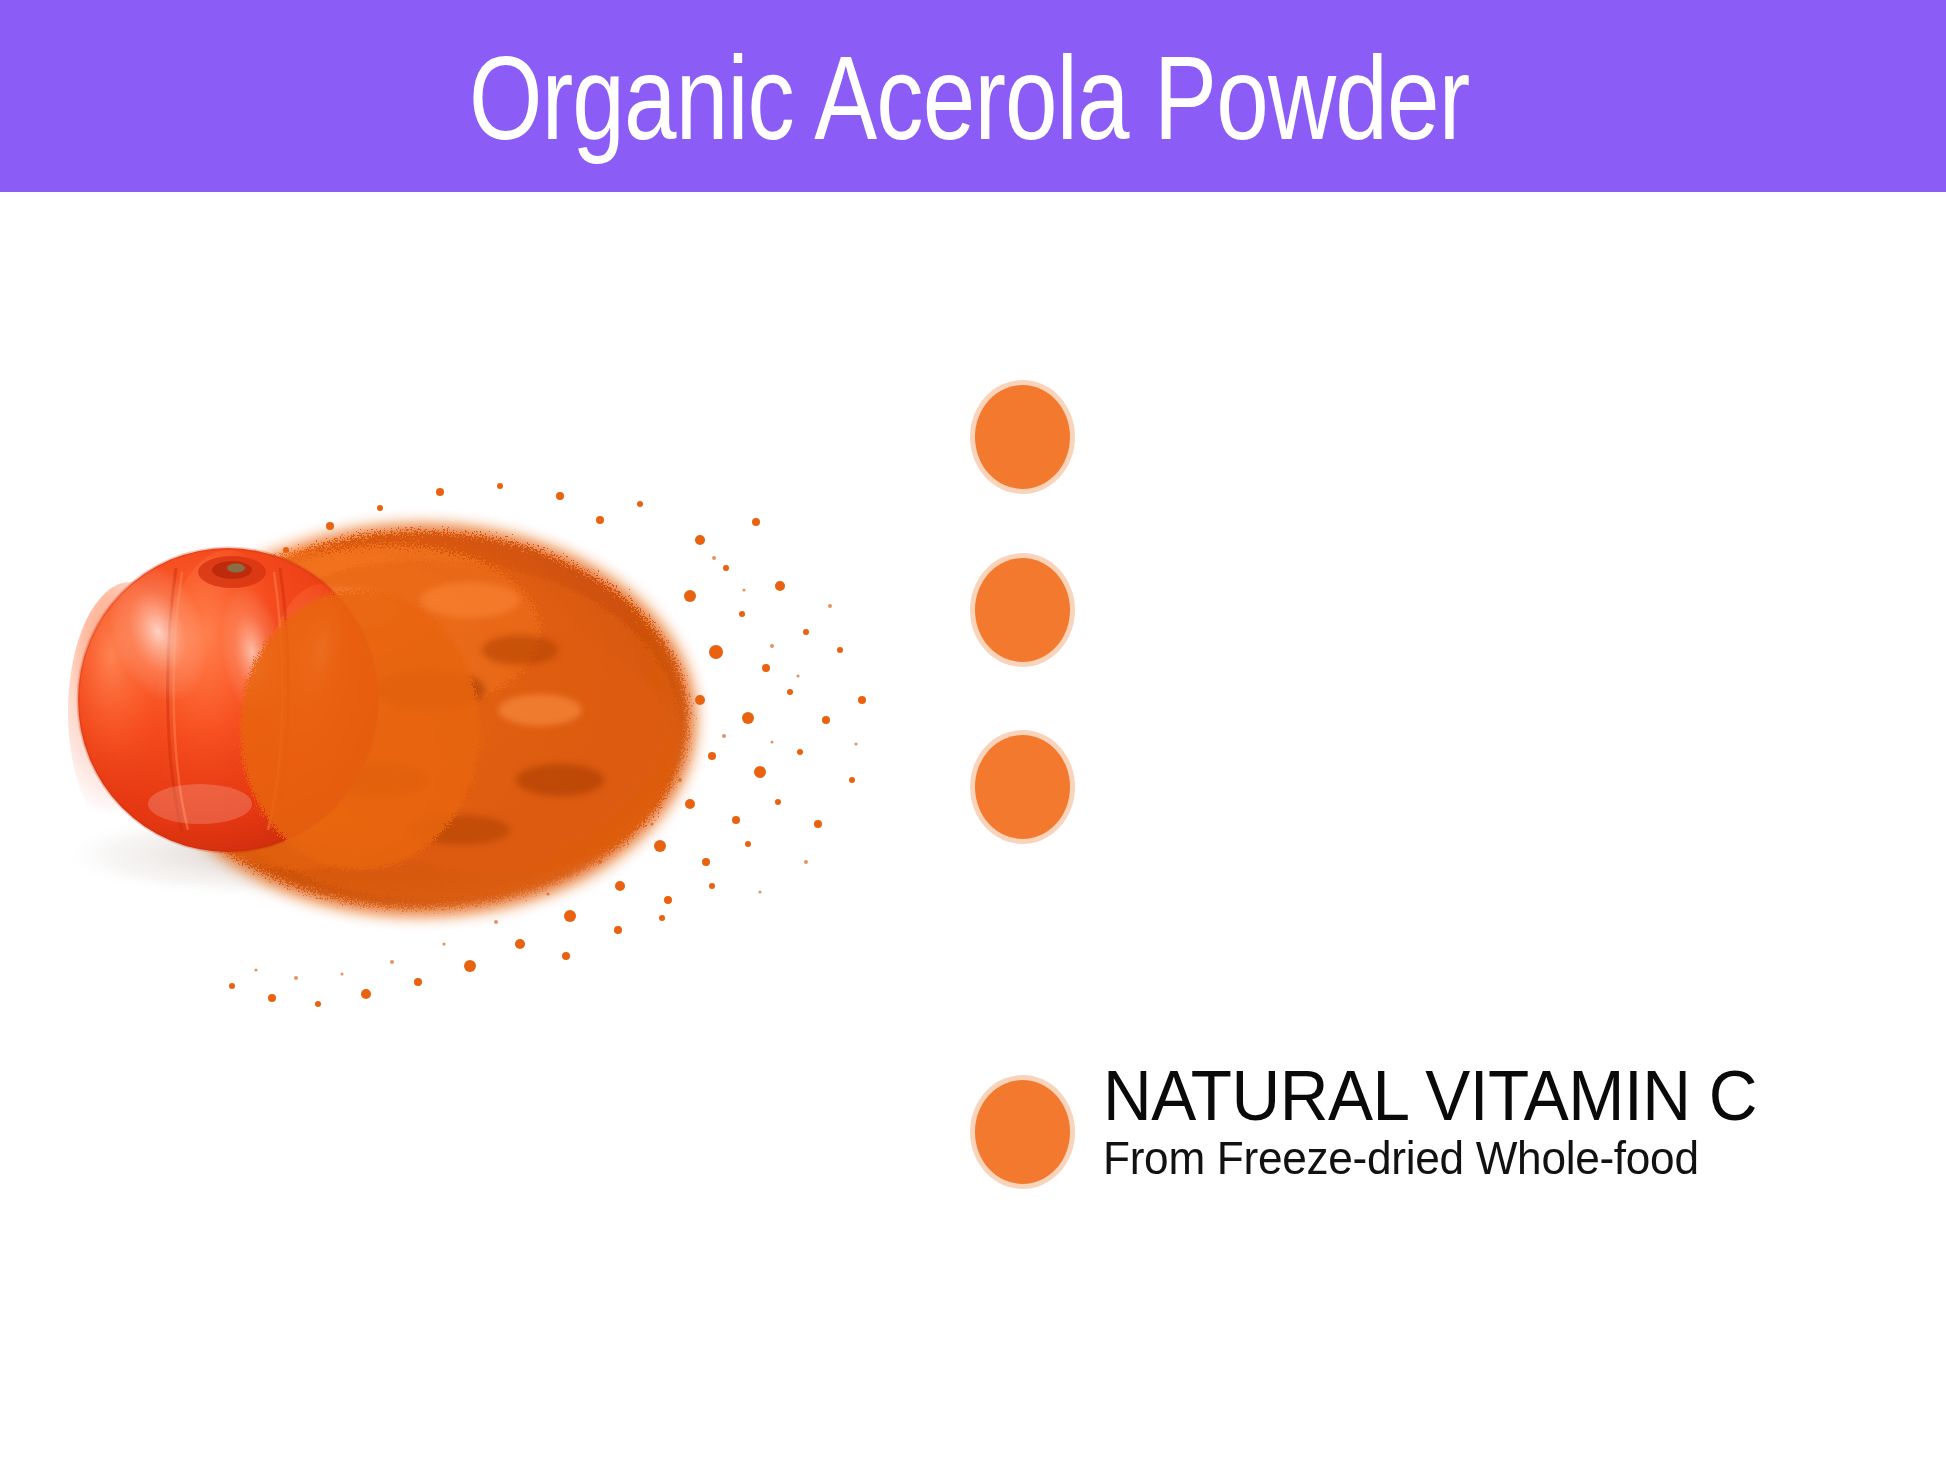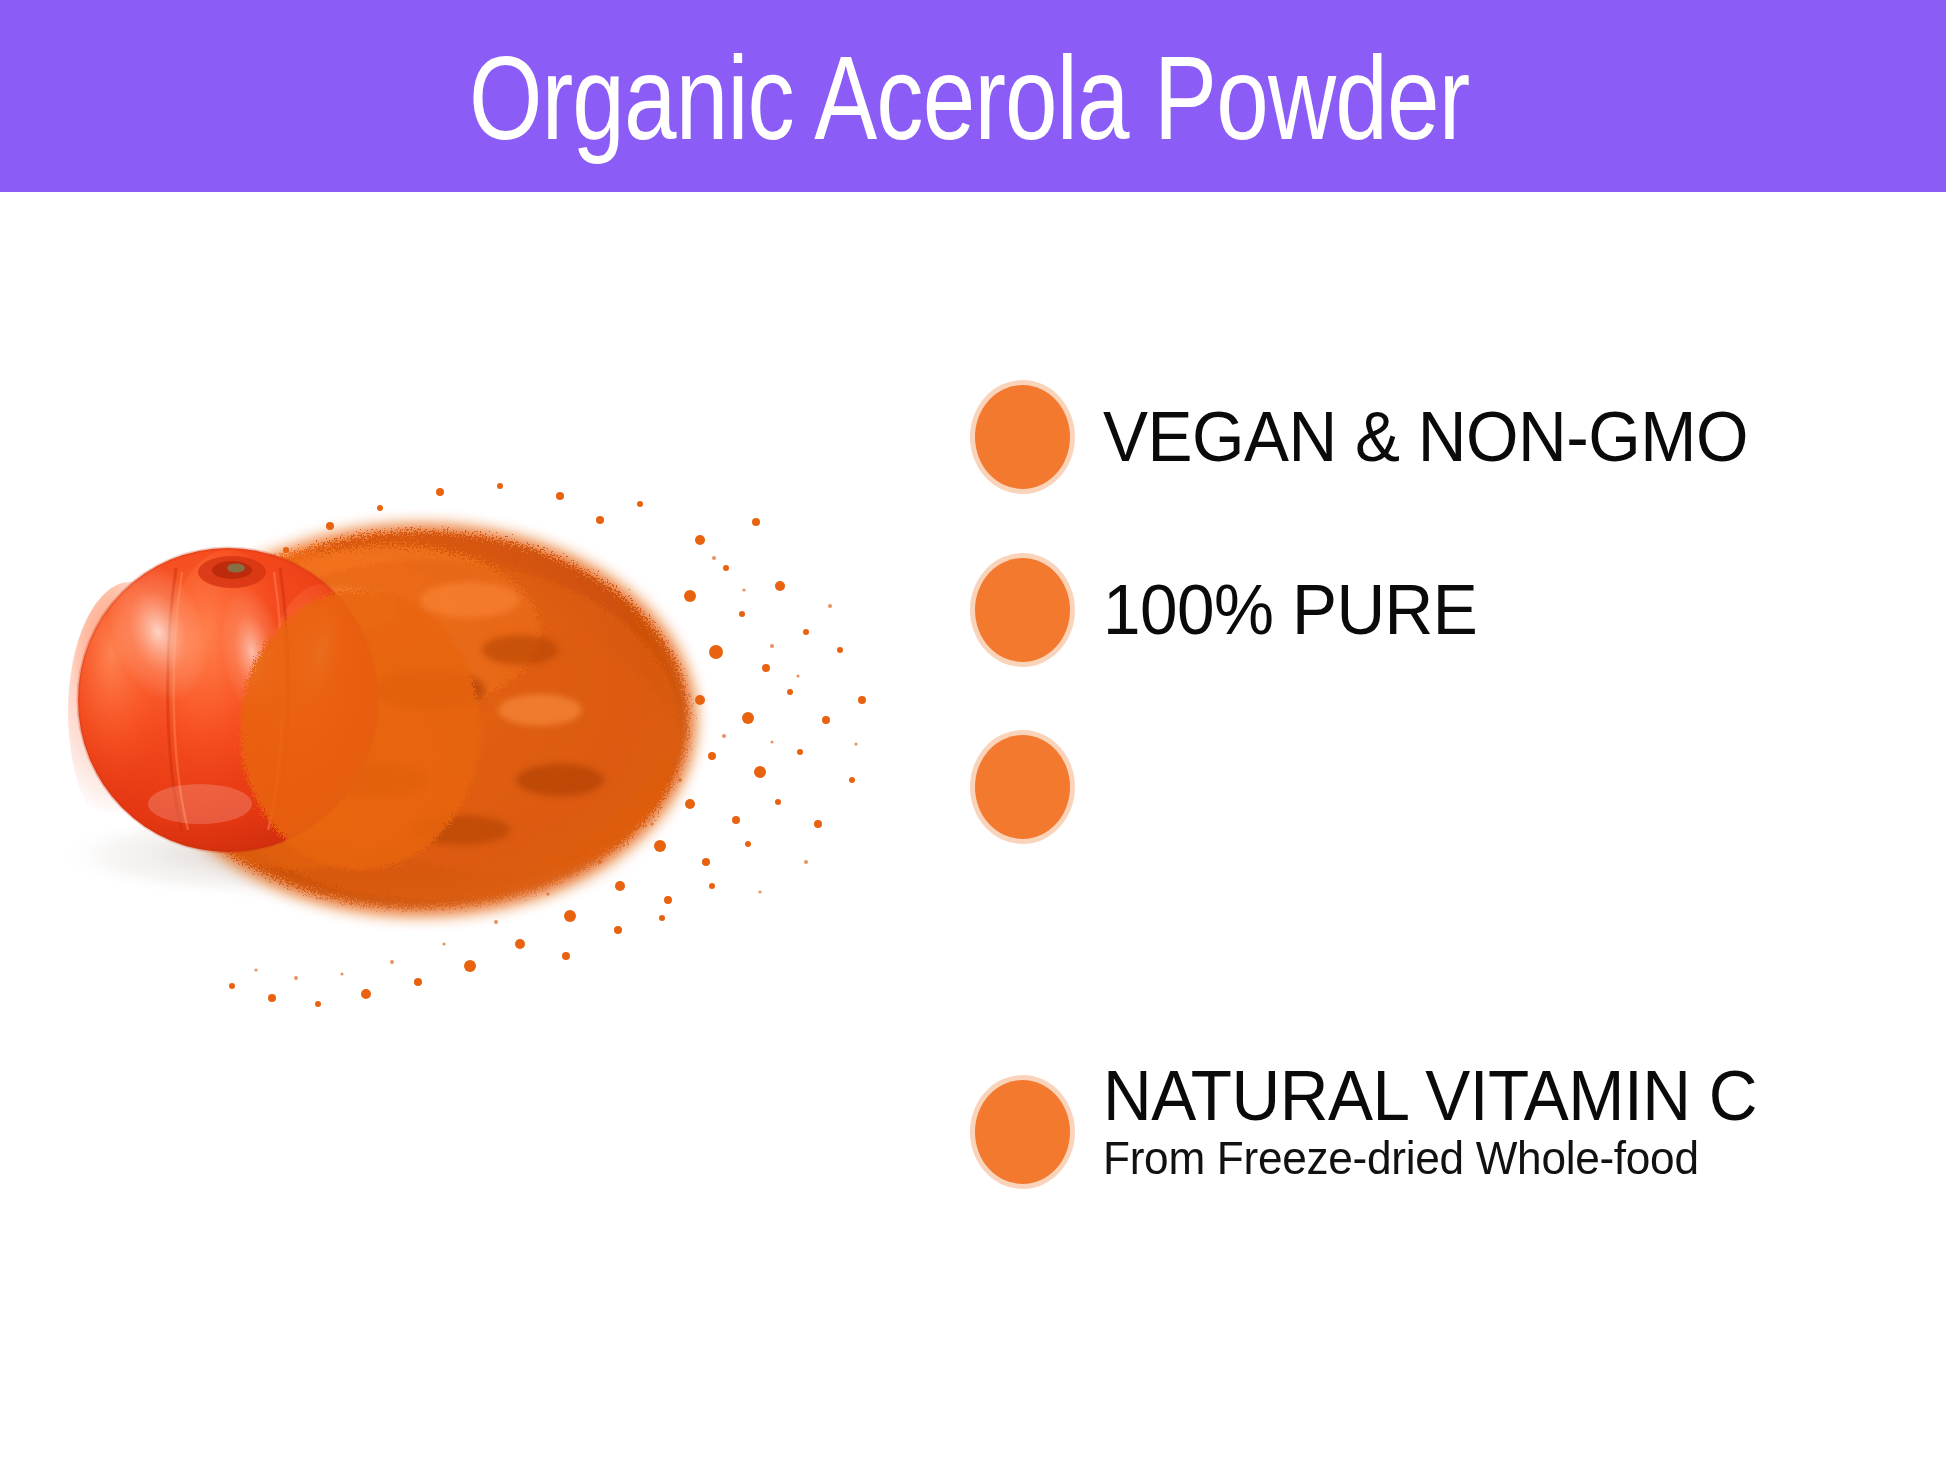--- a/index.html
+++ b/index.html
@@ -338,30 +338,24 @@
       <g filter="url(#powderTex2)" opacity="0.95">
         <ellipse cx="360" cy="330" rx="120" ry="140" fill="#E9650F" opacity="0.9"></ellipse>
       </g>
     </svg>
   </div>
 
   <div class="feature-list">
 
     <div class="feature-item row-0">
       <div class="bullet-dot"></div>
-      <div class="feature-text-wrap">
-        <div class="feature-label">VEGAN &amp; NON-GMO</div>
-      </div>
     </div>
 
     <div class="feature-item row-1">
       <div class="bullet-dot"></div>
-      <div class="feature-text-wrap">
-        <div class="feature-label">100% PURE</div>
-      </div>
     </div>
 
     <div class="feature-item row-2">
       <div class="bullet-dot"></div>
     </div>
 
 
     <div class="feature-item row-4">
       <div class="bullet-dot"></div>
       <div class="feature-text-wrap">

